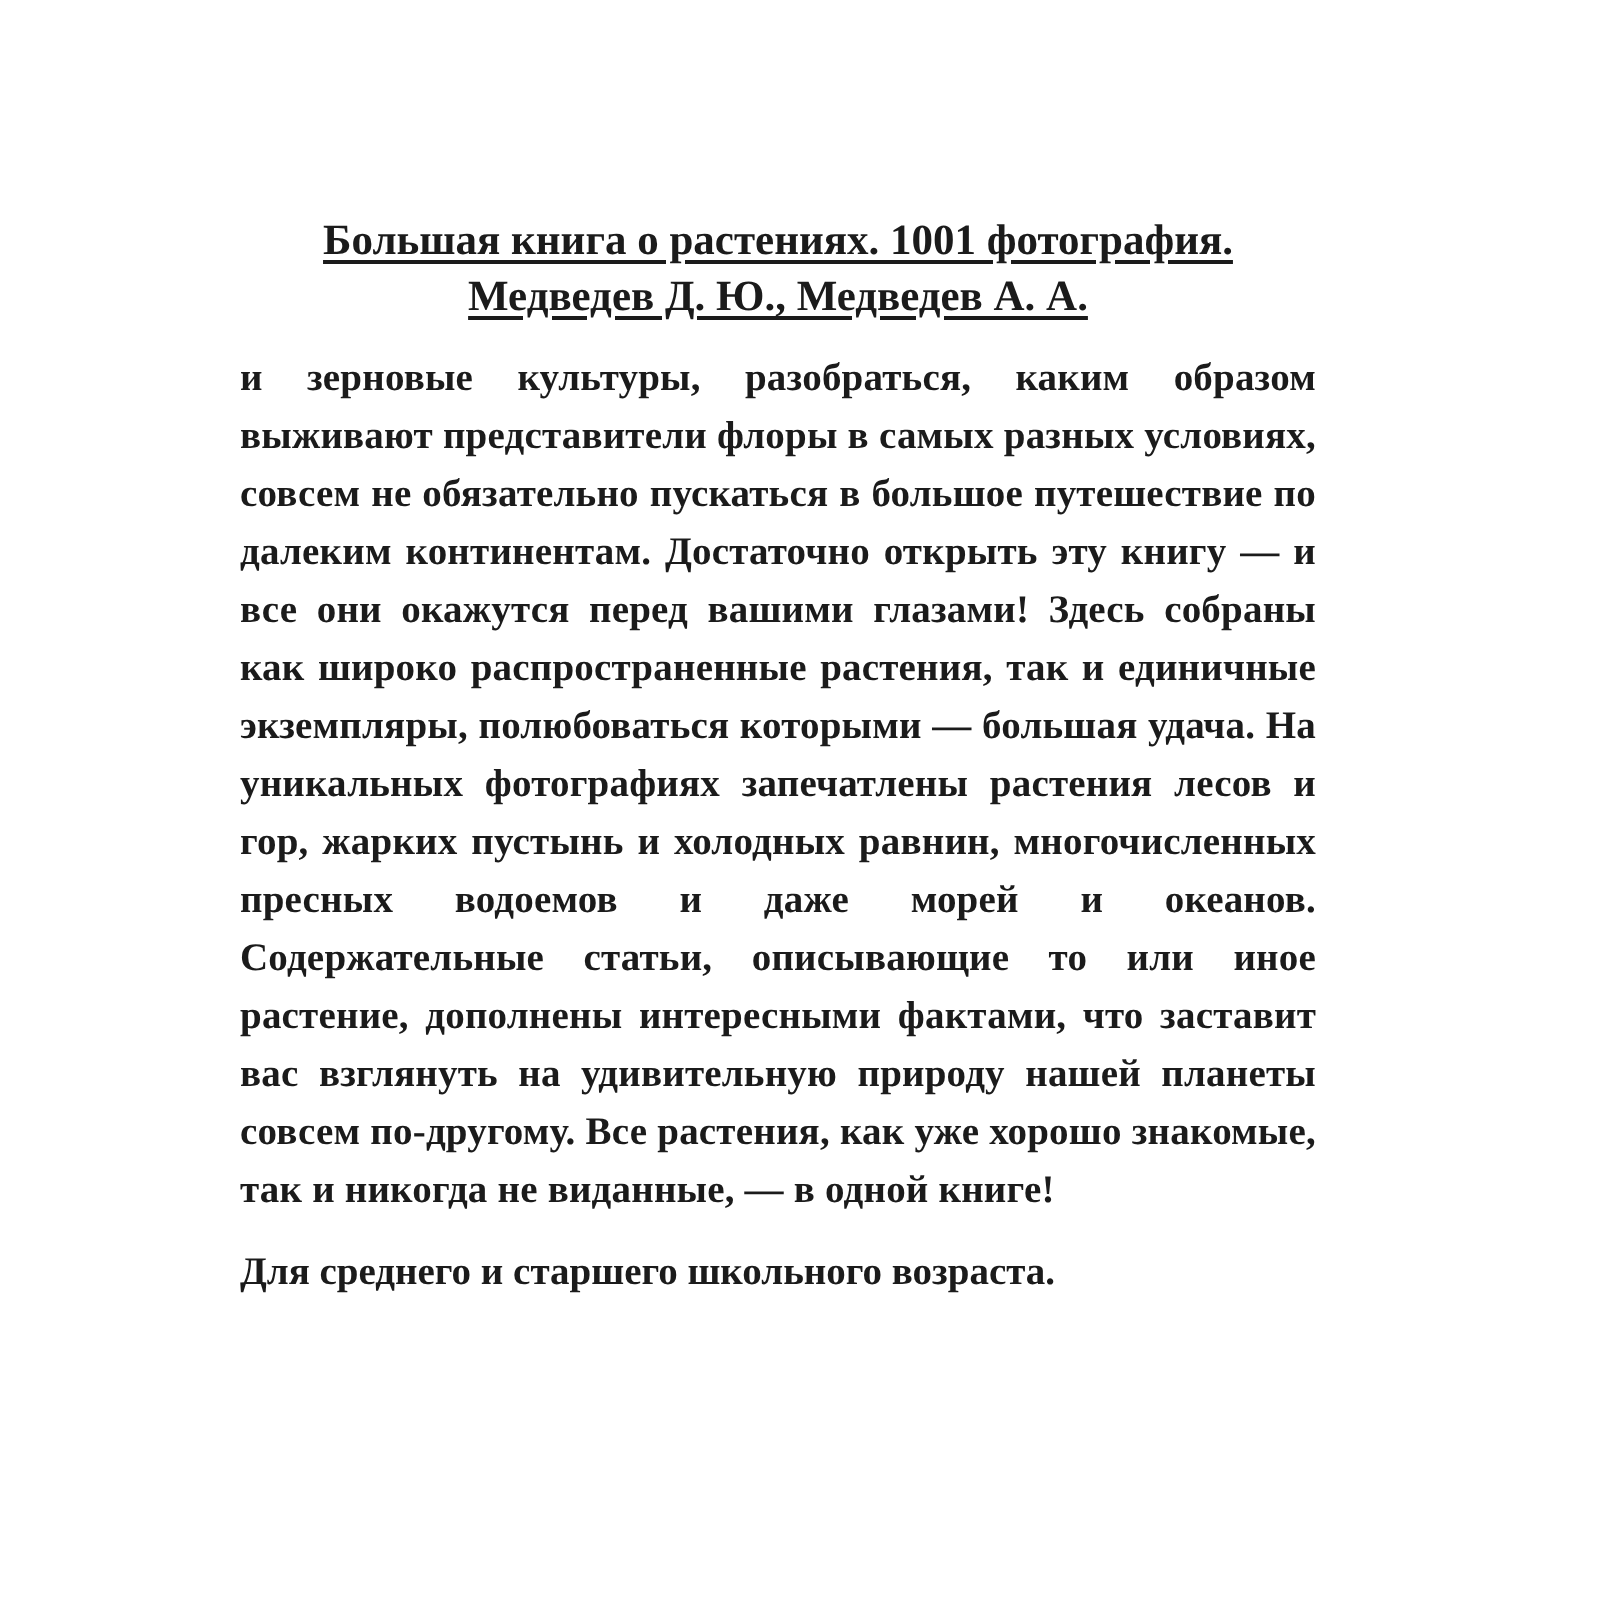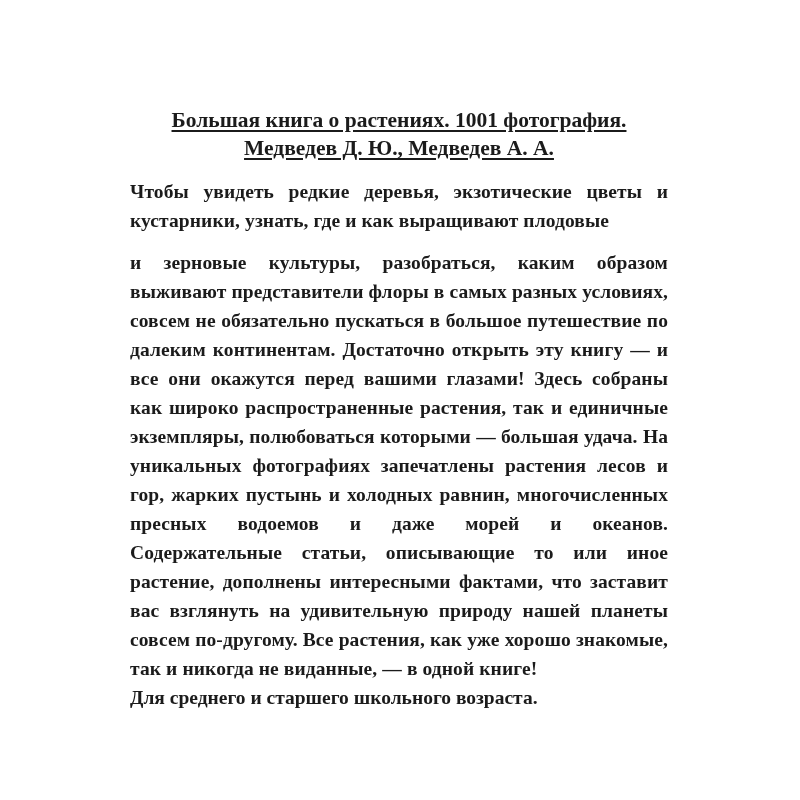--- a/index.html
+++ b/index.html
@@ -11,21 +11,21 @@
   }
   .page {
     position: relative;
     width: 800px;
     height: 800px;
     background: #ffffff;
     overflow: hidden;
   }
   .content {
     position: absolute;
-    left: 130px;
+    left: 120px;
     top: 106px;
     width: 538px;
     color: #1b1b1b;
     font-weight: bold;
   }
   .title {
     text-align: center;
     font-size: 21.5px;
     line-height: 28px;
     font-weight: bold;
@@ -43,29 +43,28 @@
     margin-top: 13px;
     letter-spacing: 0.1px;
   }
   .body-para.first {
     margin-top: 15px;
   }
   .footer-para {
     text-align: left;
     font-size: 19.5px;
     line-height: 29px;
-    margin-top: 0;
+    margin-top: 12px;
   }
 </style>
 </head>
 <body>
 
 <div class="page">
   <div class="content">
     <div class="title">
       <span class="t-line">Большая книга о растениях. 1001 фотография.</span><br>
       <span class="t-line">Медведев Д. Ю., Медведев А. А.</span>
     </div>
-    <p class="body-para first">Чтобы увидеть редкие деревья, экзотические цветы и кустарники, узнать, где и как выращивают плодовые</p>
     <p class="body-para">и зерновые культуры, разобраться, каким образом выживают представители флоры в самых разных условиях, совсем не обязательно пускаться в большое путешествие по далеким континентам. Достаточно открыть эту книгу — и все они окажутся перед вашими глазами! Здесь собраны как широко распространенные растения, так и единичные экземпляры, полюбоваться которыми — большая удача. На уникальных фотографиях запечатлены растения лесов и гор, жарких пустынь и холодных равнин, многочисленных пресных водоемов и даже морей и океанов. Содержательные статьи, описывающие то или иное растение, дополнены интересными фактами, что заставит вас взглянуть на удивительную природу нашей планеты совсем по-другому. Все растения, как уже хорошо знакомые, так и никогда не виданные, — в одной книге!</p>
     <p class="footer-para">Для среднего и старшего школьного возраста.</p>
   </div>
 </div>
 
 </body></html>

